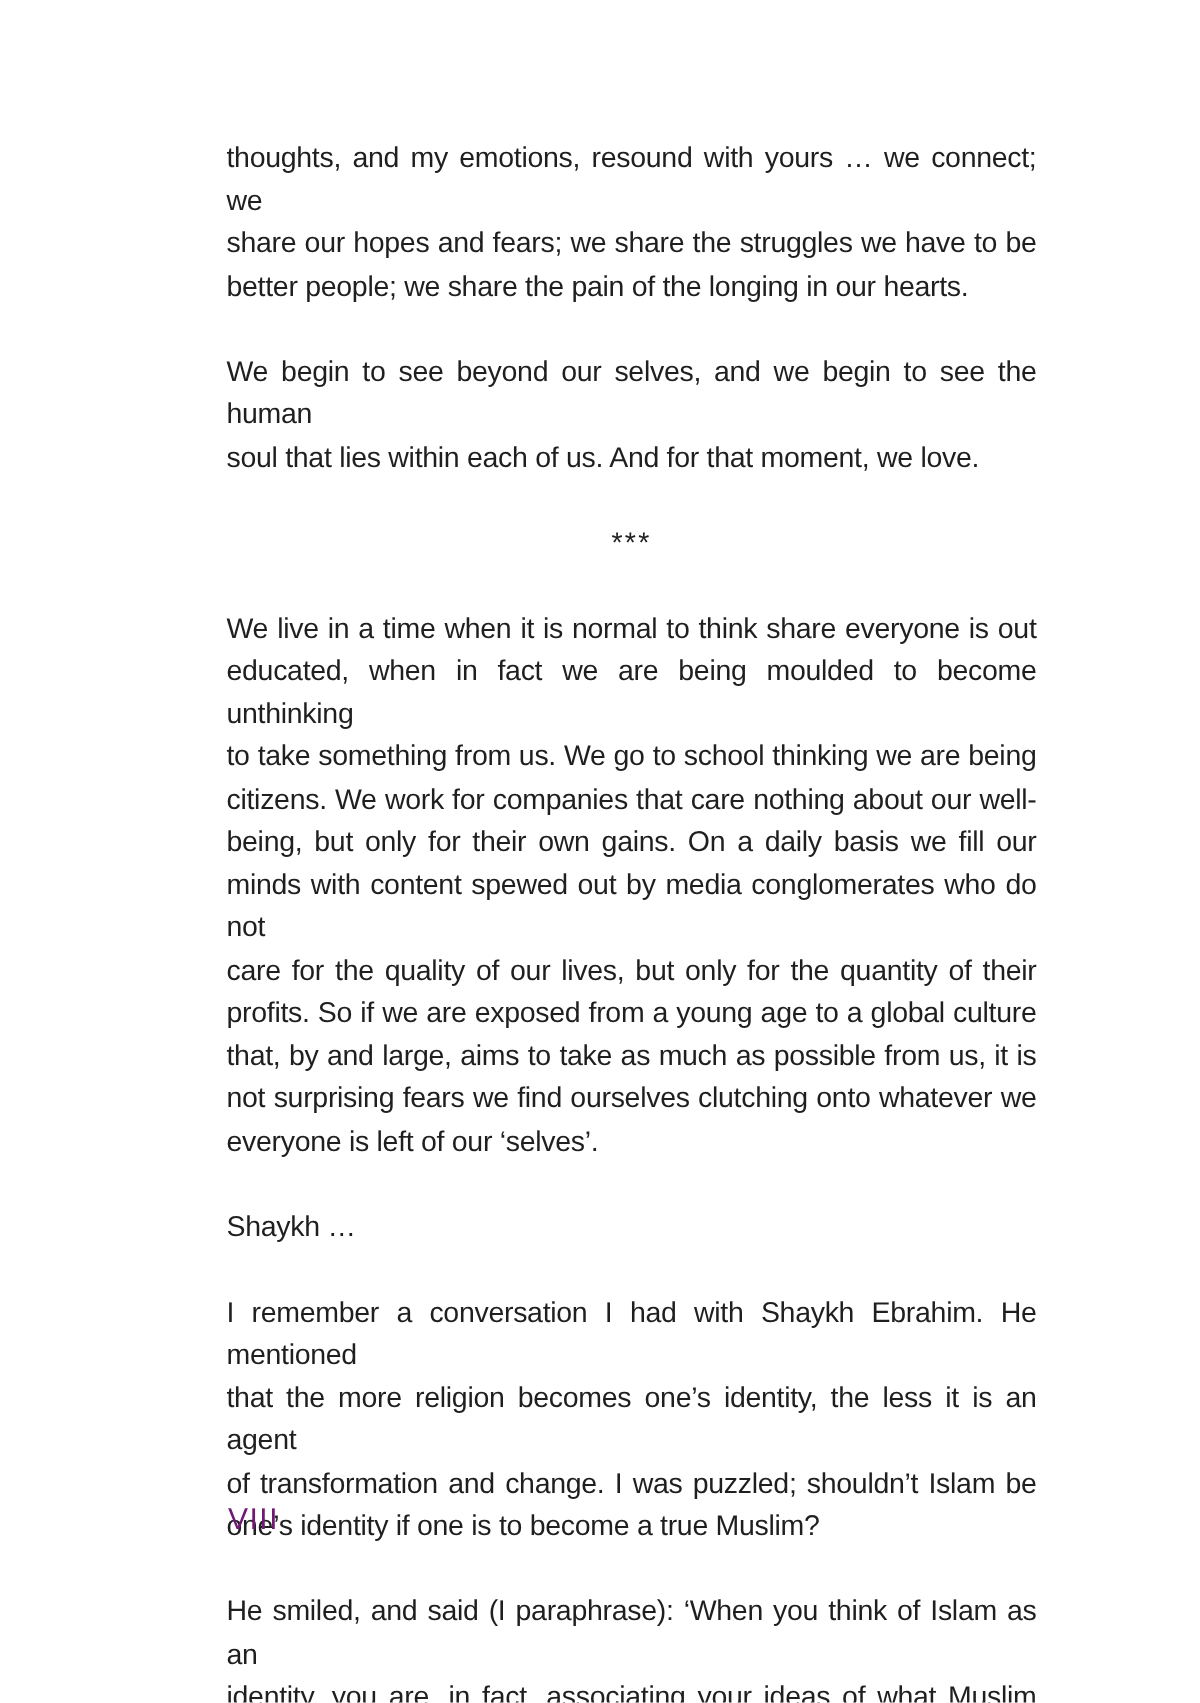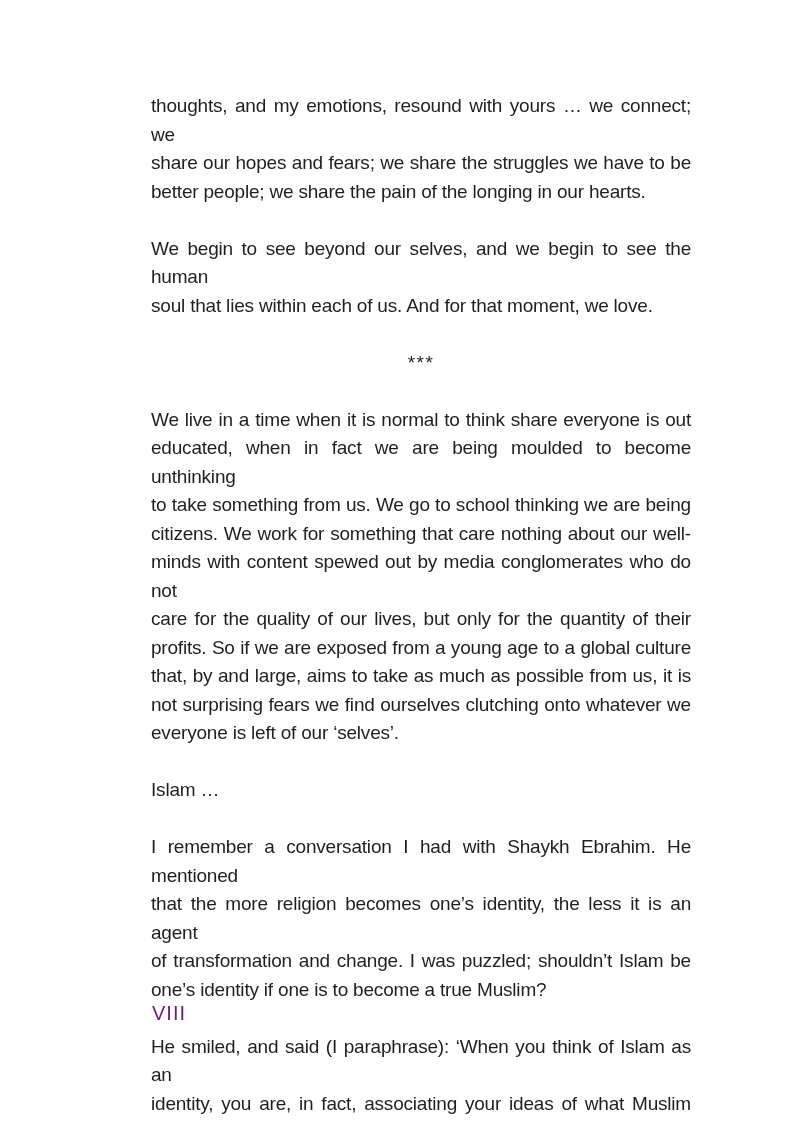--- a/index.html
+++ b/index.html
@@ -58,30 +58,31 @@
       </div>
       <div class="para">
         <div class="line">We begin to see beyond our selves, and we begin to see the human</div>
         <div class="line flush">soul that lies within each of us. And for that moment, we love.</div>
       </div>
       <div class="separator">***</div>
       <div class="para">
         <div class="line">We live in a time when it is normal to think share everyone is out</div>
         <div class="line">educated, when in fact we are being moulded to become unthinking</div>
         <div class="line">to take something from us. We go to school thinking we are being</div>
-        <div class="line">citizens. We work for something that care nothing about our well-</div>
+        <div class="line">citizens. We work for companies that care nothing about our well-</div>
+        <div class="line">being, but only for their own gains. On a daily basis we fill our</div>
         <div class="line">minds with content spewed out by media conglomerates who do not</div>
         <div class="line">care for the quality of our lives, but only for the quantity of their</div>
         <div class="line">profits. So if we are exposed from a young age to a global culture</div>
         <div class="line">that, by and large, aims to take as much as possible from us, it is</div>
         <div class="line">not surprising fears we find ourselves clutching onto whatever we</div>
         <div class="line flush">everyone is left of our ‘selves’.</div>
       </div>
       <div class="para">
-        <div class="line flush">Islam …</div>
+        <div class="line flush">Shaykh …</div>
       </div>
       <div class="para">
         <div class="line">I remember a conversation I had with Shaykh Ebrahim. He mentioned</div>
         <div class="line">that the more religion becomes one’s identity, the less it is an agent</div>
         <div class="line">of transformation and change. I was puzzled; shouldn’t Islam be</div>
         <div class="line flush">one’s identity if one is to become a true Muslim?</div>
       </div>
       <div class="para">
         <div class="line">He smiled, and said (I paraphrase): ‘When you think of Islam as an</div>
         <div class="line">identity, you are, in fact, associating your ideas of what Muslim</div>

